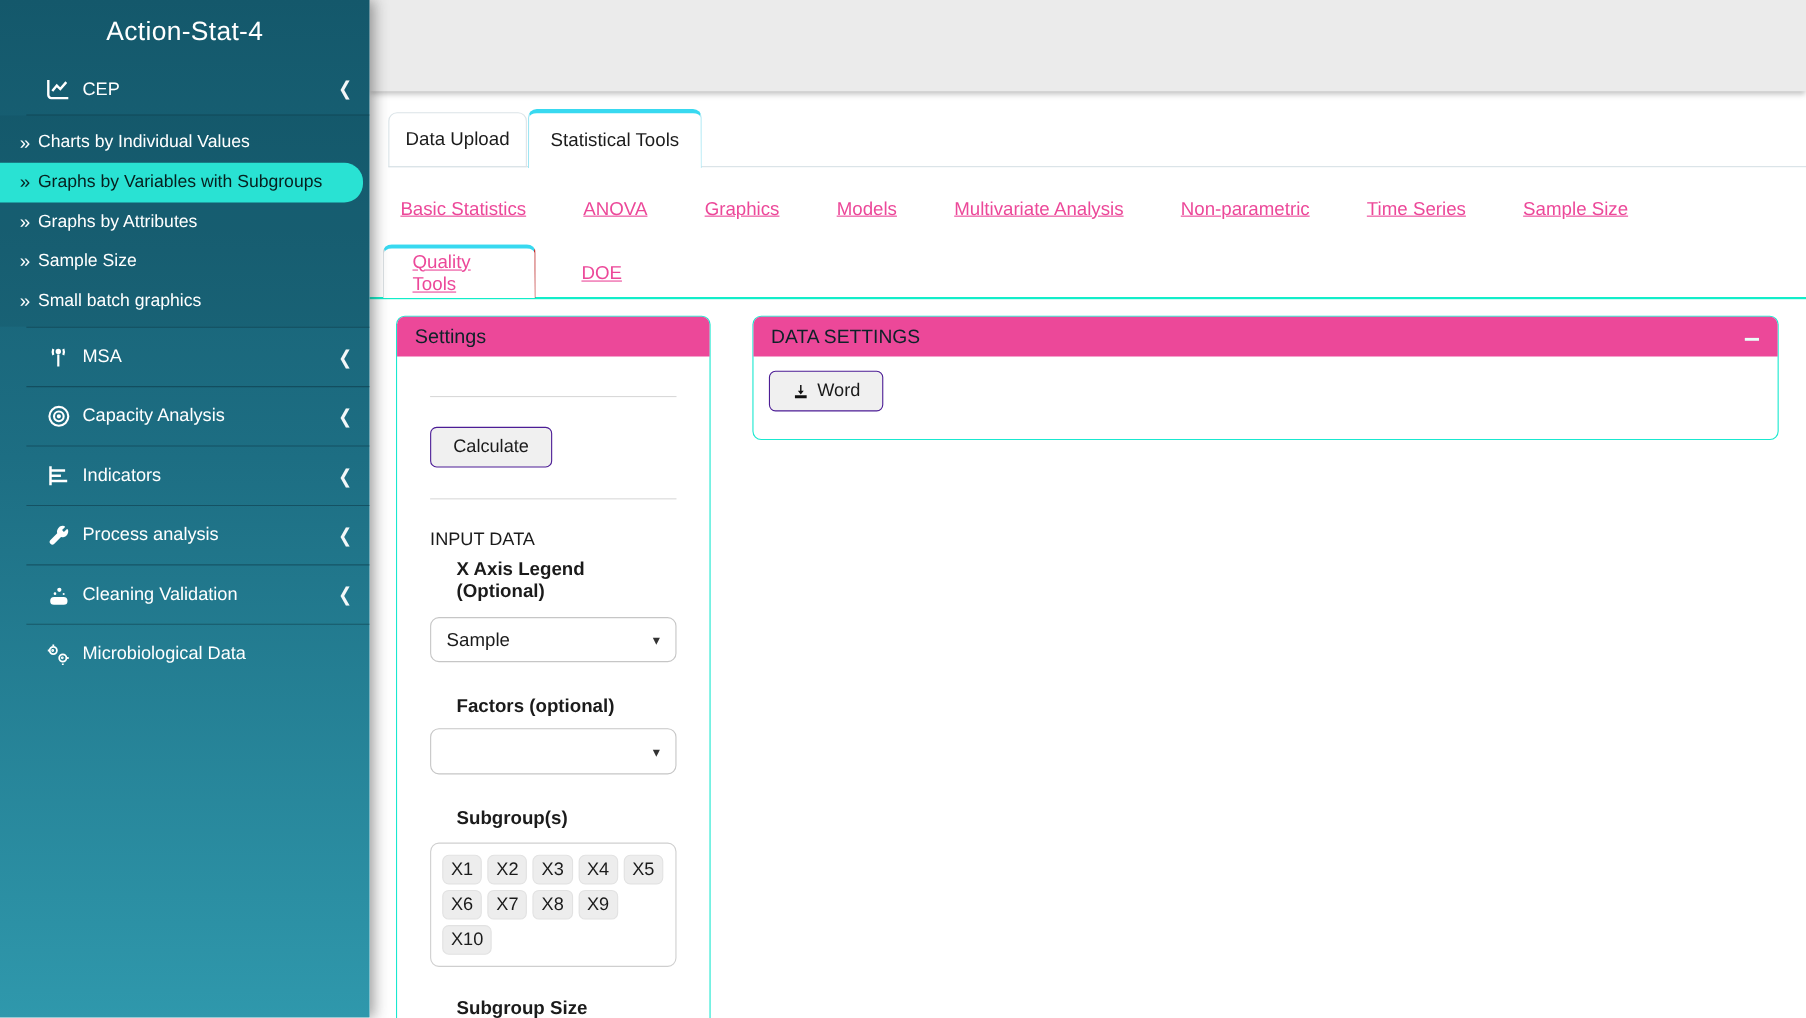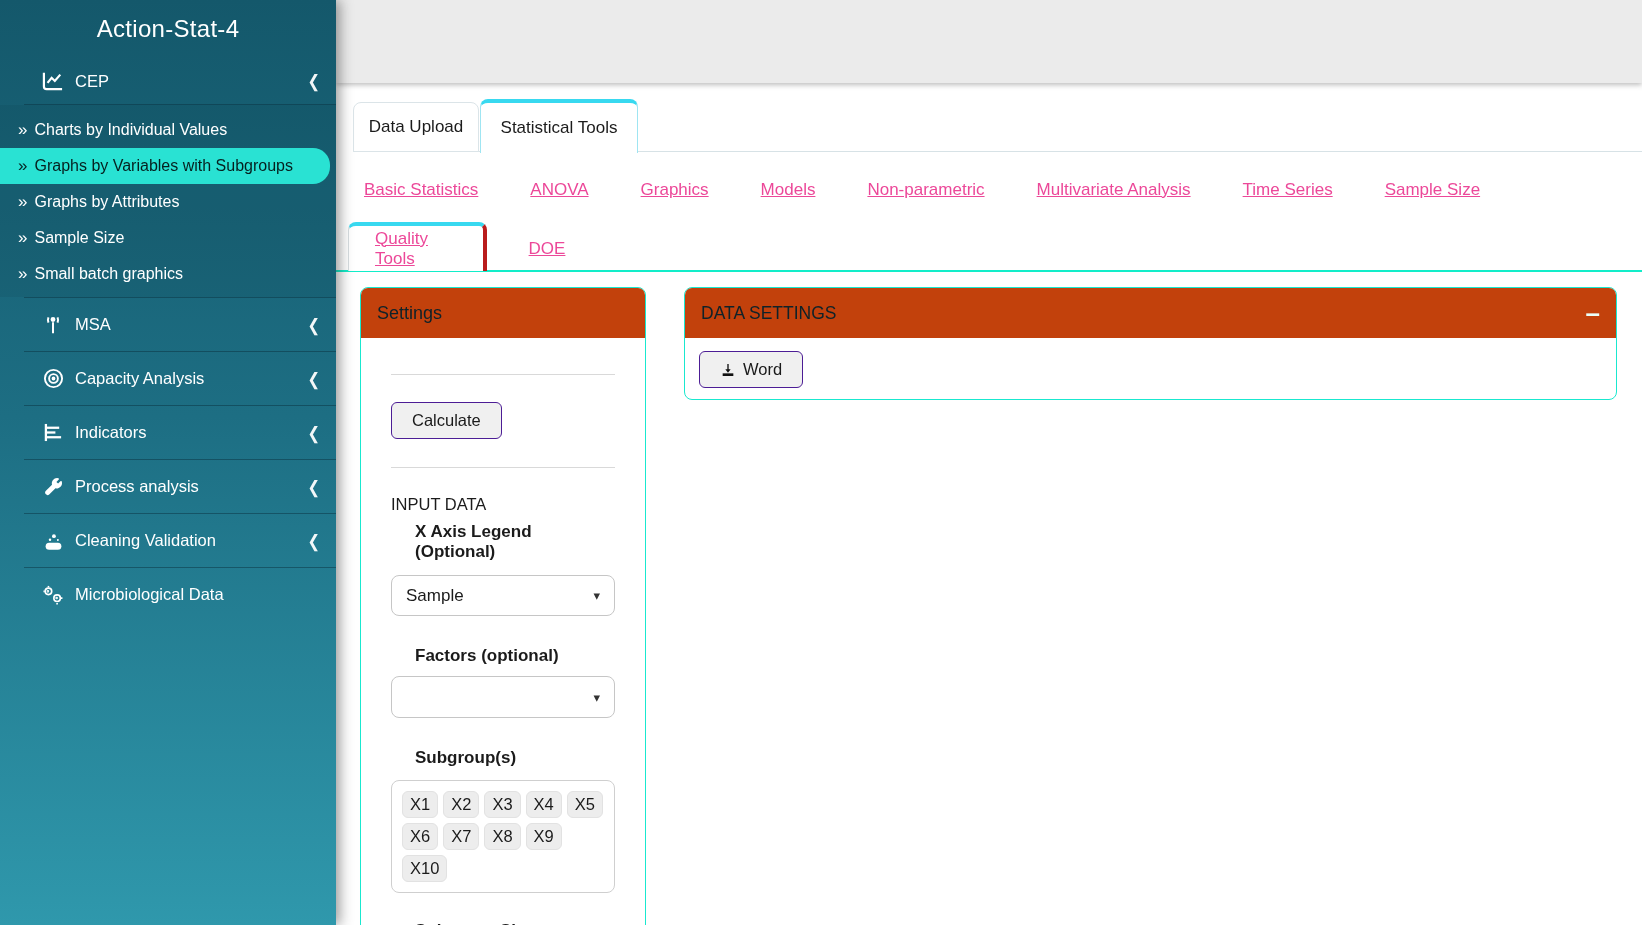--- a/index.html
+++ b/index.html
@@ -37,29 +37,29 @@
     font-size:17px; background:#fff; border-radius:8px 8px 0 0; z-index:2; }
   .tab1.inactive { left:17px; top:102px; width:126px; height:50px; border:1px solid #dbe4e8; }
   .tab1.active { left:144px; top:99px; width:158px; height:54px;
     border-top:4px solid #38d9f0; border-left:1px solid #9fe5f2; border-right:1px solid #9fe5f2; }
 
   
   .tab2row1 { position:absolute; left:2px; top:170px; display:flex; }
   .tab2 { padding:10px 26px; font-size:17px; color:#ec4899;text-decoration:underline; }
   .tab2.qt { position:absolute; left:12px; top:222px; width:139px; height:49px;
     display:flex; align-items:center; justify-content:center; background:#fff; z-index:3;
-    border-top:4px solid #38d9f0; border-left:1px solid #d7dde0; border-right:4px solid #b91c1c;
+    border-top:4px solid #38d9f0; border-left:1px solid #d7dde0; border-right:1px solid #b91c1c;
     border-radius:8px 8px 0 0; }
   .tab2.doe { position:absolute; left:151px; top:228px; width:120px; height:42px;
     display:flex; align-items:center; justify-content:center; }
   .content-topline { position:absolute; left:0; right:0; top:270px; height:2px; background:#12edc9; z-index:1; }
 
   
   .card { position:absolute; background:#fff; border:1px solid #19e8cf; border-radius:8px; }
-  .card-header { height:50px; background:#c2410c; border-radius:7px 7px 0 0;
+  .card-header { height:36px; background:#ec4899; border-radius:7px 7px 0 0;
     display:flex; align-items:center; padding:0 16px; font-size:18px; color:#0e2229; }
   .settings-card { left:24px; top:287px; width:286px; height:700px; }
   .settings-body { padding:0 30px; }
   hr.div { border:none; border-top:1px solid #d9d9d9; }
   .hr1 { margin-top:36px; } .hr2 { margin-top:28px; }
   .btn { display:inline-flex; align-items:center; gap:7px; background:#f0f0f0;
     border:1px solid #4c1d95; border-radius:6px; font-size:16.5px; color:#1a1a1a;
     padding:8px 20px; cursor:pointer; font-family:"Liberation Sans",sans-serif; }
   .calc { margin-top:27px; }
   .lbl-plain { margin-top:27px; font-size:16.5px; }
@@ -206,22 +206,22 @@
   </div>
   <div class="tab1 active">
     <span>Statistical Tools</span>
   </div>
 
   <div class="tab2row1">
     <div class="tab2">Basic Statistics</div>
     <div class="tab2">ANOVA</div>
     <div class="tab2">Graphics</div>
     <div class="tab2">Models</div>
+    <div class="tab2">Multivariate Analysis</div>
     <div class="tab2">Non-parametric</div>
-    <div class="tab2">Multivariate Analysis</div>
     <div class="tab2">Time Series</div>
     <div class="tab2">Sample Size</div>
   </div>
 
   <div class="tab2 qt">Quality Tools</div>
   <div class="tab2 doe">DOE</div>
   <div class="content-topline"></div>
 
   <div class="card settings-card">
     <div class="card-header">

